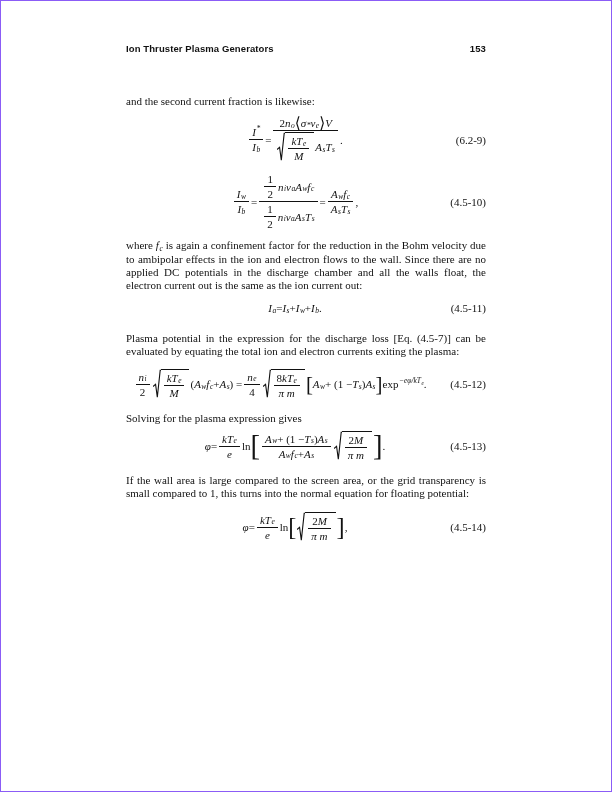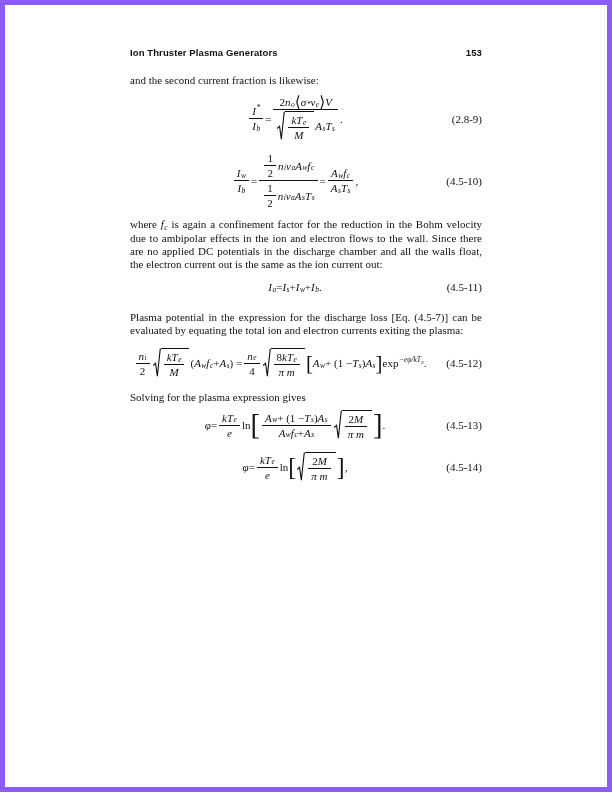--- a/index.html
+++ b/index.html
@@ -1,19 +1,19 @@
 <!DOCTYPE html>
 <html><head>
 <meta charset="utf-8">
 <style>
   html,body { margin:0; padding:0; background:#ffffff; }
   body { width:612px; height:792px; font-family:"Liberation Serif","DejaVu Serif",serif; color:#111; }
   .page {
     box-sizing:border-box; width:612px; height:792px;
-    border:5px solid #8b5cf6; background:#fff;
+    border:1px solid #8b5cf6; background:#fff;
     padding:42px 125px 0 125px; overflow:hidden;
   }
   .header {
     display:flex; justify-content:space-between; align-items:baseline;
     font-family:"Liberation Sans","DejaVu Sans",sans-serif;
     font-weight:bold; font-size:9.5px; letter-spacing:0.1px;
   }
   p.body-text {
     margin:0; font-size:11px; line-height:13px; text-align:justify;
   }
@@ -38,21 +38,21 @@
 </head>
 <body>
 
 <div class="page">
 
   <div class="header">
     <span>Ion Thruster Plasma Generators</span>
     <span>153</span>
   </div>
 
-  <p class="body-text" style="margin-top:16px"><span class="mtxt">and the second current fraction is likewise:</span></p>
+  <p class="body-text" style="margin-top:41px"><span class="mtxt">and the second current fraction is likewise:</span></p>
 
   <div class="eqrow" style="margin-top:9px">
     <div class="eqbody">
         <span class="mfrac">
           <span class="mnum">
             <span class="mit">I</span>
             <span class="msup">*</span>
           </span>
           <span class="mden">
             <span class="mit">I</span>
@@ -93,21 +93,21 @@
               </span>
             </span>
             <span class="mit">A</span>
             <span class="msub">s</span>
             <span class="mit">T</span>
             <span class="msub">s</span>
           </span>
         </span>
         <span class="mtxt"> .</span>
       </div>
-    <div class="eqlabel">(2.8-9)</div>
+    <div class="eqlabel">(6.2-9)</div>
   </div>
 
 
 
   <div class="eqrow" style="margin-top:11px">
     <div class="eqbody">
         <span class="mfrac">
           <span class="mnum">
             <span class="mit">I</span>
             <span class="msub">w</span>
@@ -336,20 +336,21 @@
               </span>
             </span>
           </span>
         </span>
         <span class="mbig" style="font-size: 2.6em;">]</span>
         <span class="mtxt"> .</span>
       </div>
     <div class="eqlabel">(4.5-13)</div>
   </div>
 
+  <p class="body-text" style="margin-top:13px"><span class="mtxt">If the wall area is large compared to the screen area, or the grid transparency is small compared to 1, this turns into the normal equation for floating potential:</span></p>
 
   <div class="eqrow" style="margin-top:12px">
     <div class="eqbody">
         <span class="mit">φ</span>
         <span class="mtxt"> = </span>
         <span class="mfrac">
           <span class="mnum">
             <span class="mit">kT</span>
             <span class="msub">e</span>
           </span>

